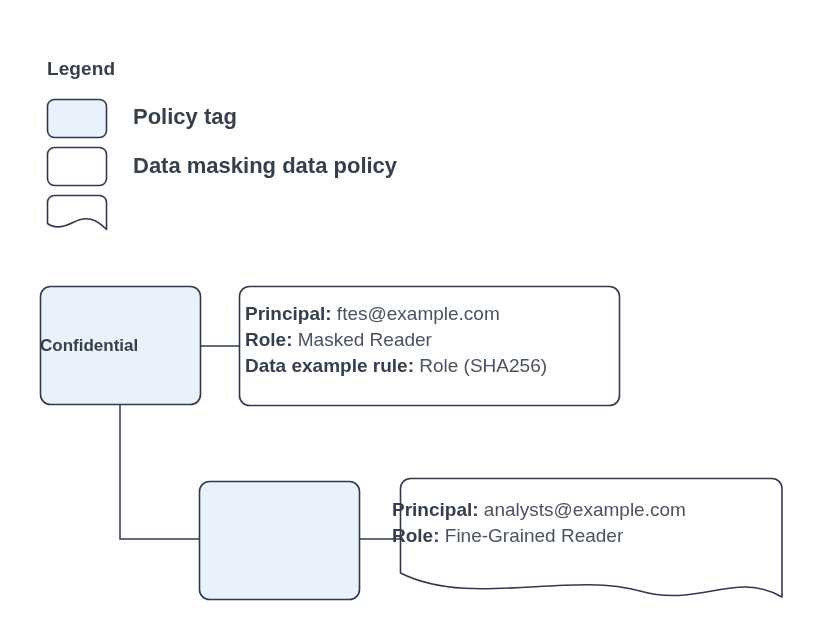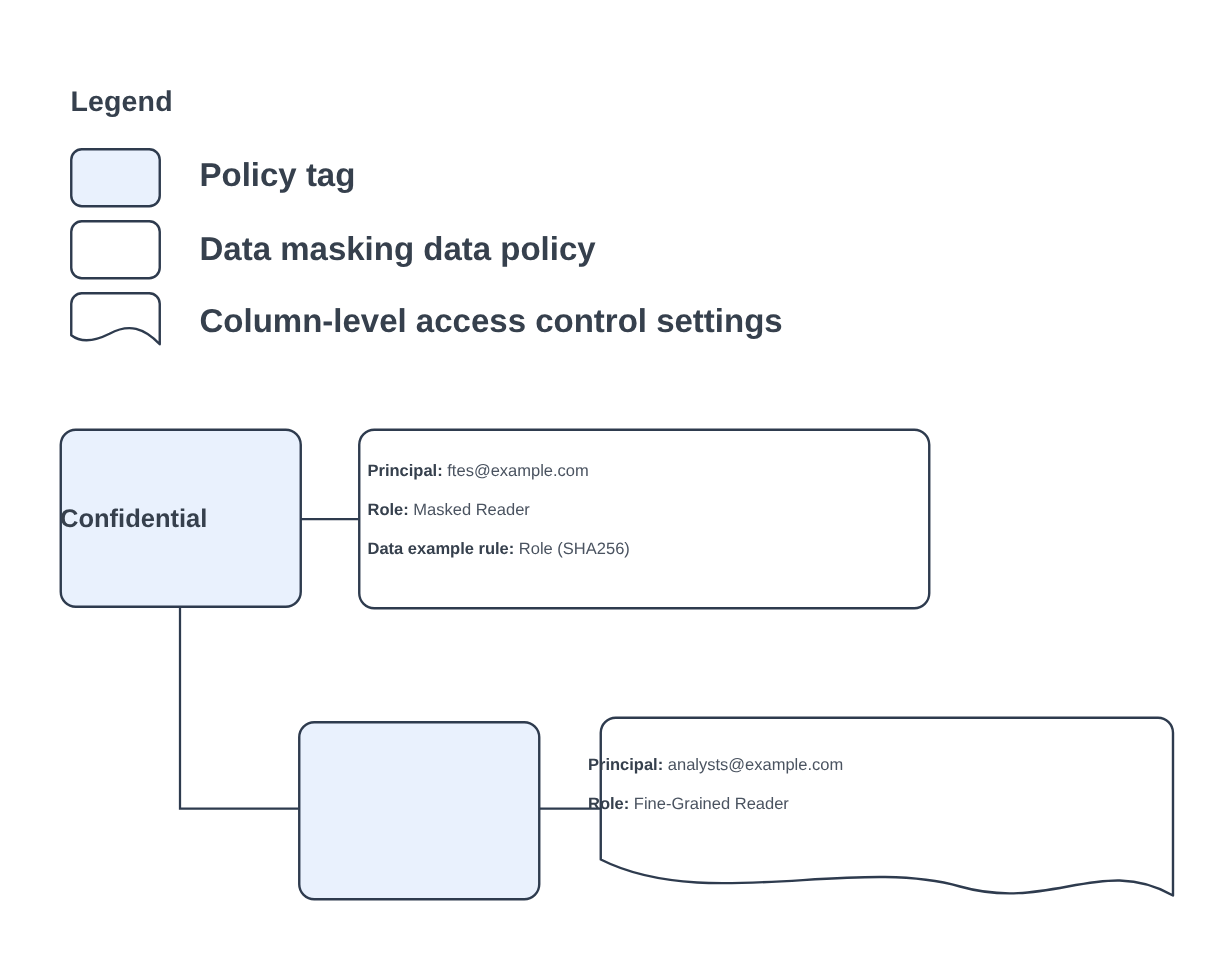--- a/index.html
+++ b/index.html
@@ -70,21 +70,21 @@
   }
   #node-financial-label {
     left: 199px;
     top: 531px;
     width: 161px;
   }
 
   
   .policy-text {
     position: absolute;
-    font-size: 11px;
+    font-size: 19px;
     color: #4a5360;
     line-height: 26px;
     white-space: nowrap;
   }
   .policy-text .k {
     font-weight: bold;
     color: #36404d;
   }
   #policy-masking-text {
     left: 245px;
@@ -135,21 +135,20 @@
              L 782 597
              C 735 570, 700 608, 640 591
              C 570 571, 470 608, 400.5 573
              Z" fill="#ffffff" stroke="#2e3b4e" stroke-width="1.6" stroke-linejoin="round"></path>
   </svg>
 
   <div class="legend-title">Legend</div>
 
   <div class="legend-label l0">Policy tag</div>
   <div class="legend-label l1">Data masking data policy</div>
-  <div class="legend-label l2">Column-level access control settings</div>
 
   <div class="node-label" id="node-confidential-label">Confidential</div>
 
 
   <div class="policy-text" id="policy-masking-text">
     <span class="policy-line">
       <span class="k">Principal:</span>
       <span class="v">ftes@example.com</span>
     </span>
     <span class="policy-line">

